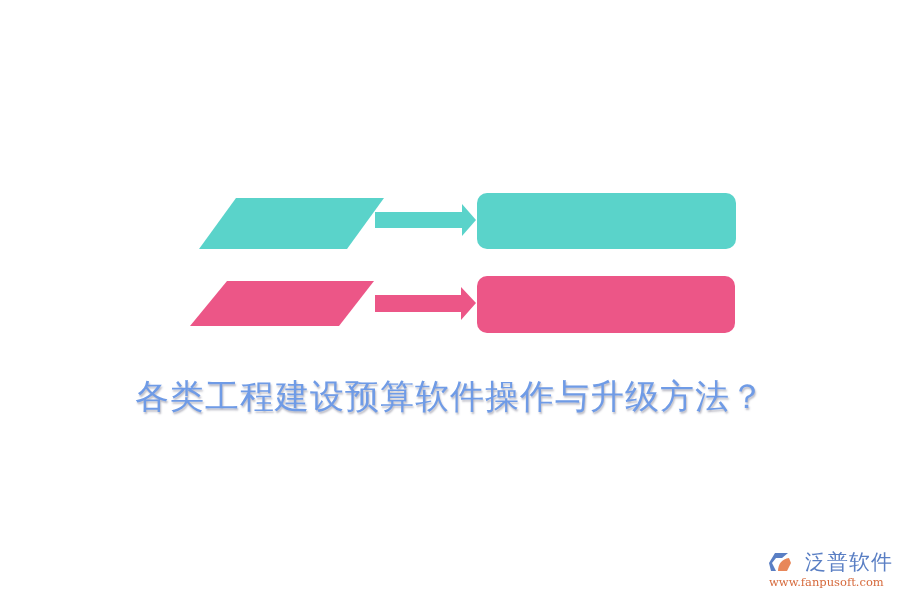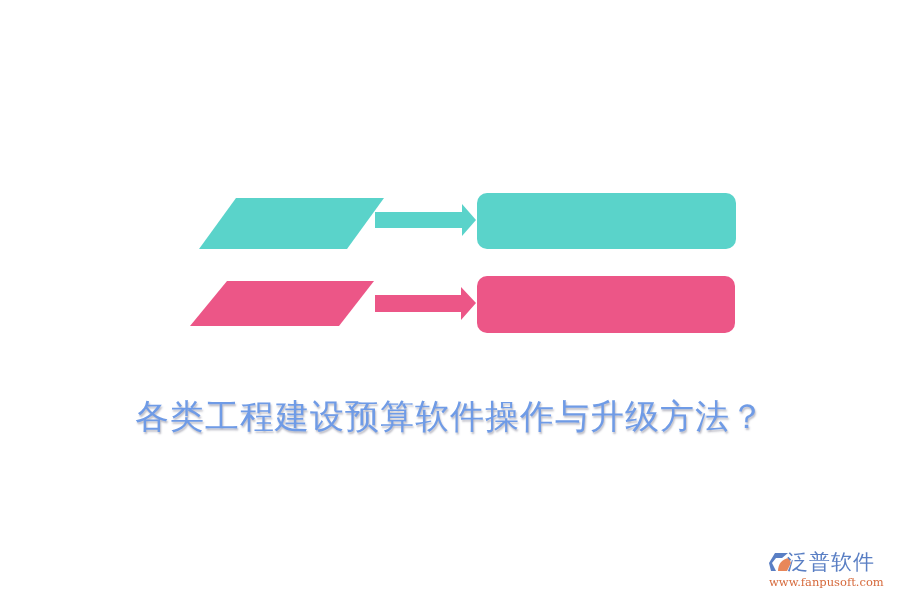--- a/index.html
+++ b/index.html
@@ -3,33 +3,33 @@
   <meta charset="utf-8">
   <style>
     html, body { margin: 0; padding: 0; }
     body {
       width: 900px; height: 600px; position: relative; overflow: hidden;
       background: #ffffff;
       font-family: "DejaVu Serif", "Liberation Serif", serif;
     }
     .layer { position: absolute; left: 0; top: 0; }
     .title {
-      position: absolute; left: 0; top: 393px; width: 900px;
+      position: absolute; left: 0; top: 373px; width: 900px;
       text-align: center;
       font-size: 34px; line-height: 46px;
       color: #6f9be6;
       letter-spacing: 1px;
       text-shadow: 1px 2px 2px rgba(60,60,90,0.35);
       font-family: "DejaVu Serif", "Liberation Serif", serif;
     }
     .logo {
       position: absolute; left: 767px; top: 549px; width: 128px; height: 44px;
     }
     .logo-name {
-      position: absolute; left: 20px; top: 0px;
+      position: absolute; left: 38px; top: 0px;
       font-size: 21px; line-height: 26px; color: #5a7fc4;
       font-family: "DejaVu Sans", "Liberation Sans", sans-serif;
       letter-spacing: 1px;
     }
     .logo-url {
       position: absolute; left: 2px; top: 26px;
       font-size: 11.5px; line-height: 14px; color: #d6693b;
       font-family: "DejaVu Serif", "Liberation Serif", serif;
       text-align: center;
     }

